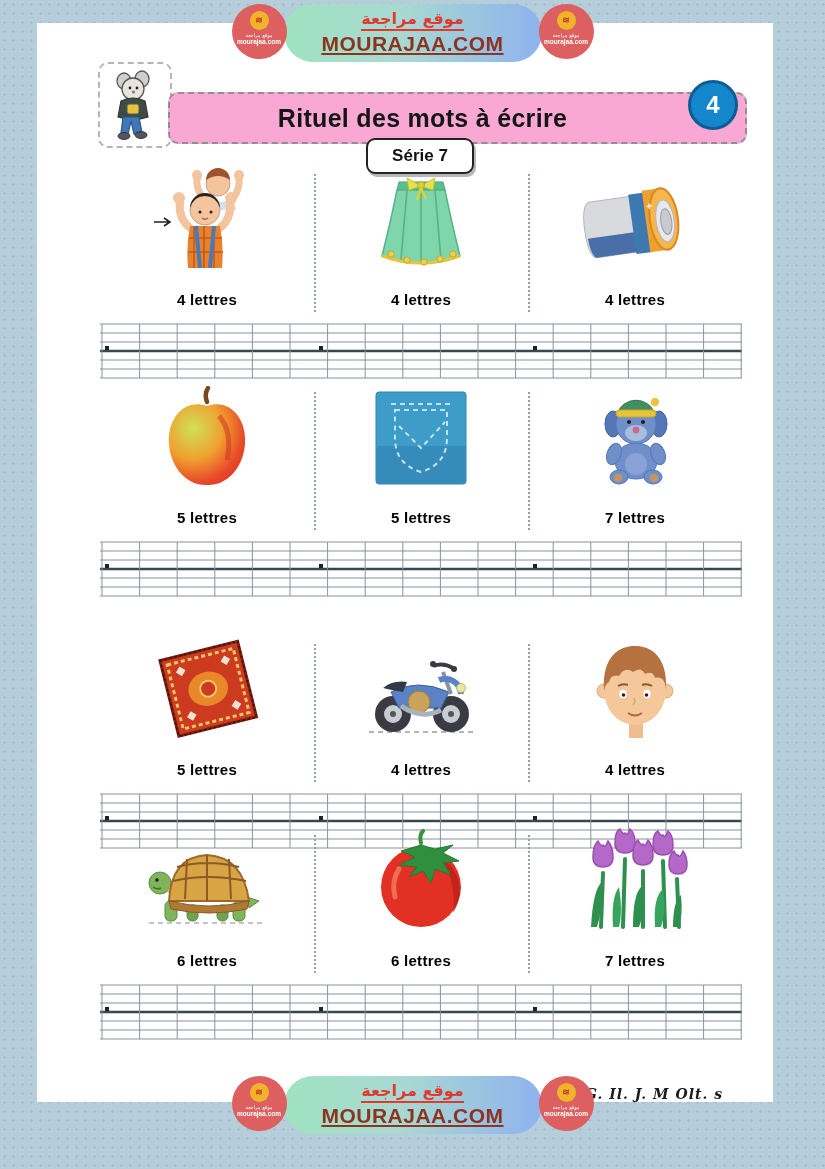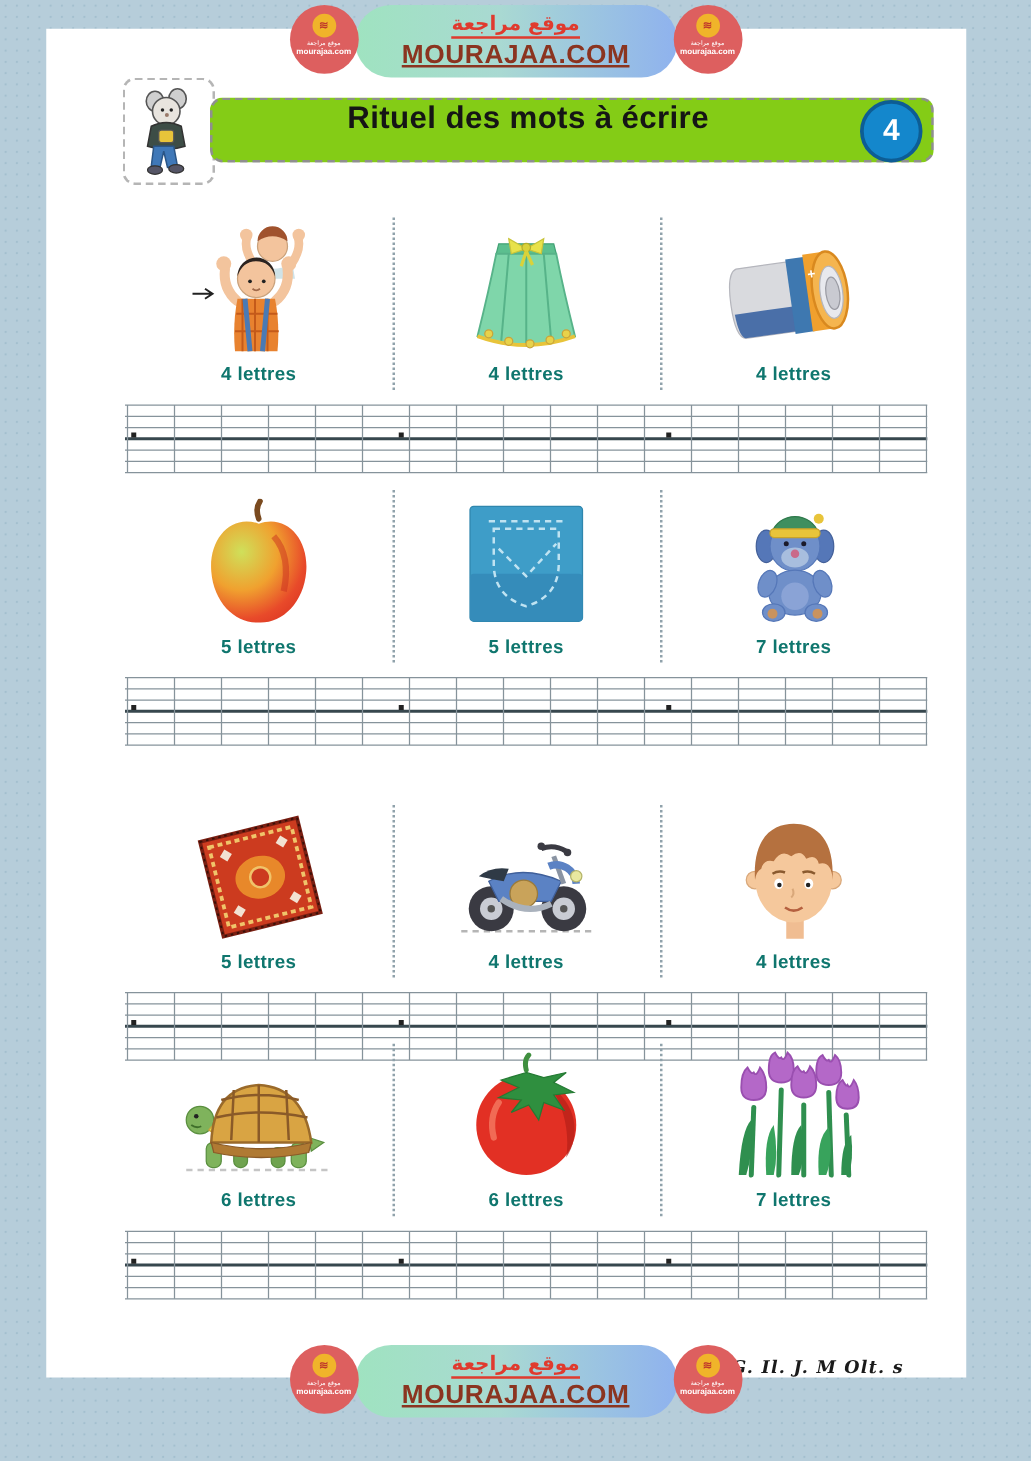--- a/index.html
+++ b/index.html
@@ -47,23 +47,23 @@
     color:#8b3420;font-size:21px;font-weight:bold;letter-spacing:.5px;
     text-decoration:underline;line-height:1.25;
   }
   
   .rabbit-box{
     position:absolute;left:61px;top:39px;width:70px;height:82px;
     border:2px dashed #b5b5b5;border-radius:10px;background:#fff;
     display:flex;align-items:center;justify-content:center;
   }
   .title-bar{
-    position:absolute;left:131px;top:55px;width:579px;height:52px;
-    border:2px dashed #8f8f8f;border-radius:10px;background:#84cc16;
-    display:flex;justify-content:center;box-sizing:border-box;
+    position:absolute;left:131px;top:69px;width:579px;height:52px;
+    border:2px dashed #8f8f8f;border-radius:10px;background:#f9a8d4;
+    display:flex;align-items:center;justify-content:center;box-sizing:border-box;
     padding-right:70px;
   }
   .title-text{font-size:25px;font-weight:bold;color:#151515;letter-spacing:.3px;}
   .badge{
     position:absolute;left:651px;top:57px;width:50px;height:50px;border-radius:50%;
     background:#1487cc;border:3px solid #0d5d94;box-sizing:border-box;
     display:flex;align-items:center;justify-content:center;
     color:#fff;font-size:24px;font-weight:bold;
   }
   .serie-box{
@@ -74,21 +74,21 @@
     font-size:17px;font-weight:bold;color:#111;
   }
   
   .block{position:absolute;left:63px;width:642px;}
   .b1{top:155px;} .b2{top:373px;} .b3{top:625px;} .b4{top:816px;}
   .img-row{display:flex;height:130px;position:relative;}
   .sep{position:absolute;top:-4px;bottom:-4px;border-left:2px dotted #90a2ab;}
   .sep1{left:214px;} .sep2{left:428px;}
   .cell{flex:1 1 0;display:flex;flex-direction:column;align-items:center;justify-content:flex-end;}
   .pic{height:106px;display:flex;align-items:flex-end;justify-content:center;}
-  .cap{font-size:15px;font-weight:bold;color:#0f766e;margin-top:8px;letter-spacing:.3px;}
+  .cap{font-size:15px;font-weight:bold;color:#000000;margin-top:21px;letter-spacing:.3px;}
   .writing-grid{margin-top:14px;height:58px;}
   
   .signature{
     position:absolute;left:548px;top:1063px;width:185px;height:16px;overflow:hidden;
     font-family:"DejaVu Serif",serif;font-style:italic;font-weight:bold;
     font-size:14px;color:#1a1a1a;letter-spacing:1px;white-space:nowrap;
   }
 </style>
 </head>
 <body>
@@ -124,20 +124,21 @@
       <rect x="20" y="35" width="12" height="10" rx="2" fill="#e8c43a" stroke="#555"></rect>
       <path d="M16,48 l-2,16 7,1 3,-13 3,13 8,-1 -3,-16 Z" fill="#3f78b8" stroke="#2a5586" stroke-width="1.2"></path>
       <ellipse cx="17" cy="67" rx="6" ry="3.4" fill="#556" stroke="#333"></ellipse>
       <ellipse cx="34" cy="66" rx="6" ry="3.4" fill="#556" stroke="#333"></ellipse>
     </svg>
   </div>
   <div class="title-bar">
     <div class="title-text">Rituel des mots à écrire</div>
   </div>
   <div class="badge">4</div>
+  <div class="serie-box">Série 7</div>
 
   <div class="block b1">
     <div class="img-row">
       <div class="sep sep1"></div>
       <div class="sep sep2"></div>
       <div class="cell">
         <div class="pic">
           <svg width="110" height="104" viewBox="0 0 110 104">
             <path d="M2,56 h15 M12,52 l6,4 -6,4" stroke="#222" stroke-width="1.6" fill="none"></path>
             <circle cx="66" cy="18" r="12" fill="#f3c49d" stroke="#caa27c"></circle>

